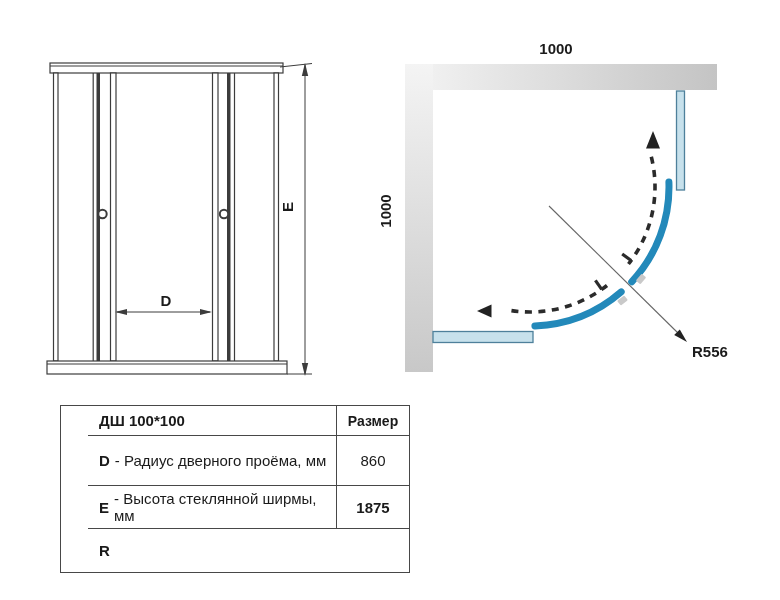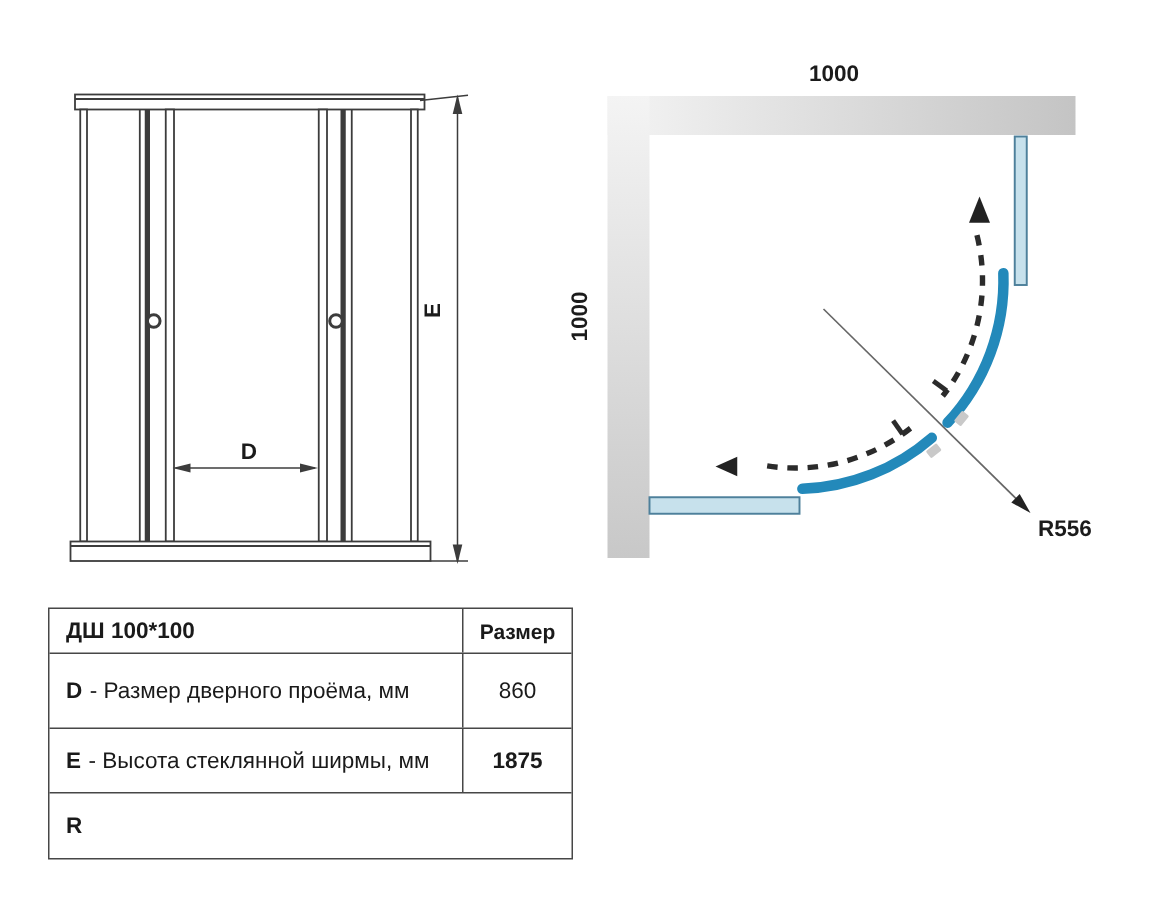--- a/index.html
+++ b/index.html
@@ -6,22 +6,22 @@
   .canvas{
     position:relative;width:780px;height:600px;background:#ffffff;
     font-family:"Liberation Sans", sans-serif;color:#1a1a1a;overflow:hidden;
   }
   svg text{stroke:none;fill:#1b1b1b;font-family:"Liberation Sans", sans-serif;}
   .dimb{font-size:15px;font-weight:bold;}
   .dimm{font-size:15px;font-weight:600;}
 
   
   .spec-table{
-    position:absolute;left:32px;top:405px;width:350px;
-    border:1.5px solid #474747;box-sizing:border-box;
+    position:absolute;left:60px;top:405px;width:350px;
+    border:1.5px solid #474747;box-sizing:border-box;padding-left:27px;
   }
   .strow{
     display:grid;grid-template-columns:1fr 73px;
     border-top:1.5px solid #474747;
   }
   .strow:first-child{border-top:none;}
   .cell{display:flex;align-items:center;font-size:15px;box-sizing:border-box;}
   .cname{padding-left:11px;}
   .cval{border-left:1.5px solid #474747;justify-content:center;text-align:left;}
   .h-row{height:29px;}
@@ -127,21 +127,21 @@
         <span class="model">ДШ 100*100</span>
       </div>
       <div class="cell cval">
         <span class="sizecol">Размер</span>
       </div>
     </div>
 
     <div class="strow r-d">
       <div class="cell cname">
         <span class="param">D</span>
-        <span>- Размер дверного проёма, мм</span>
+        <span>- Радиус дверного проёма, мм</span>
       </div>
       <div class="cell cval">
         <span class="val-normal">860</span>
       </div>
     </div>
 
     <div class="strow r-e">
       <div class="cell cname">
         <span class="param">E</span>
         <span>- Высота стеклянной ширмы, мм</span>

